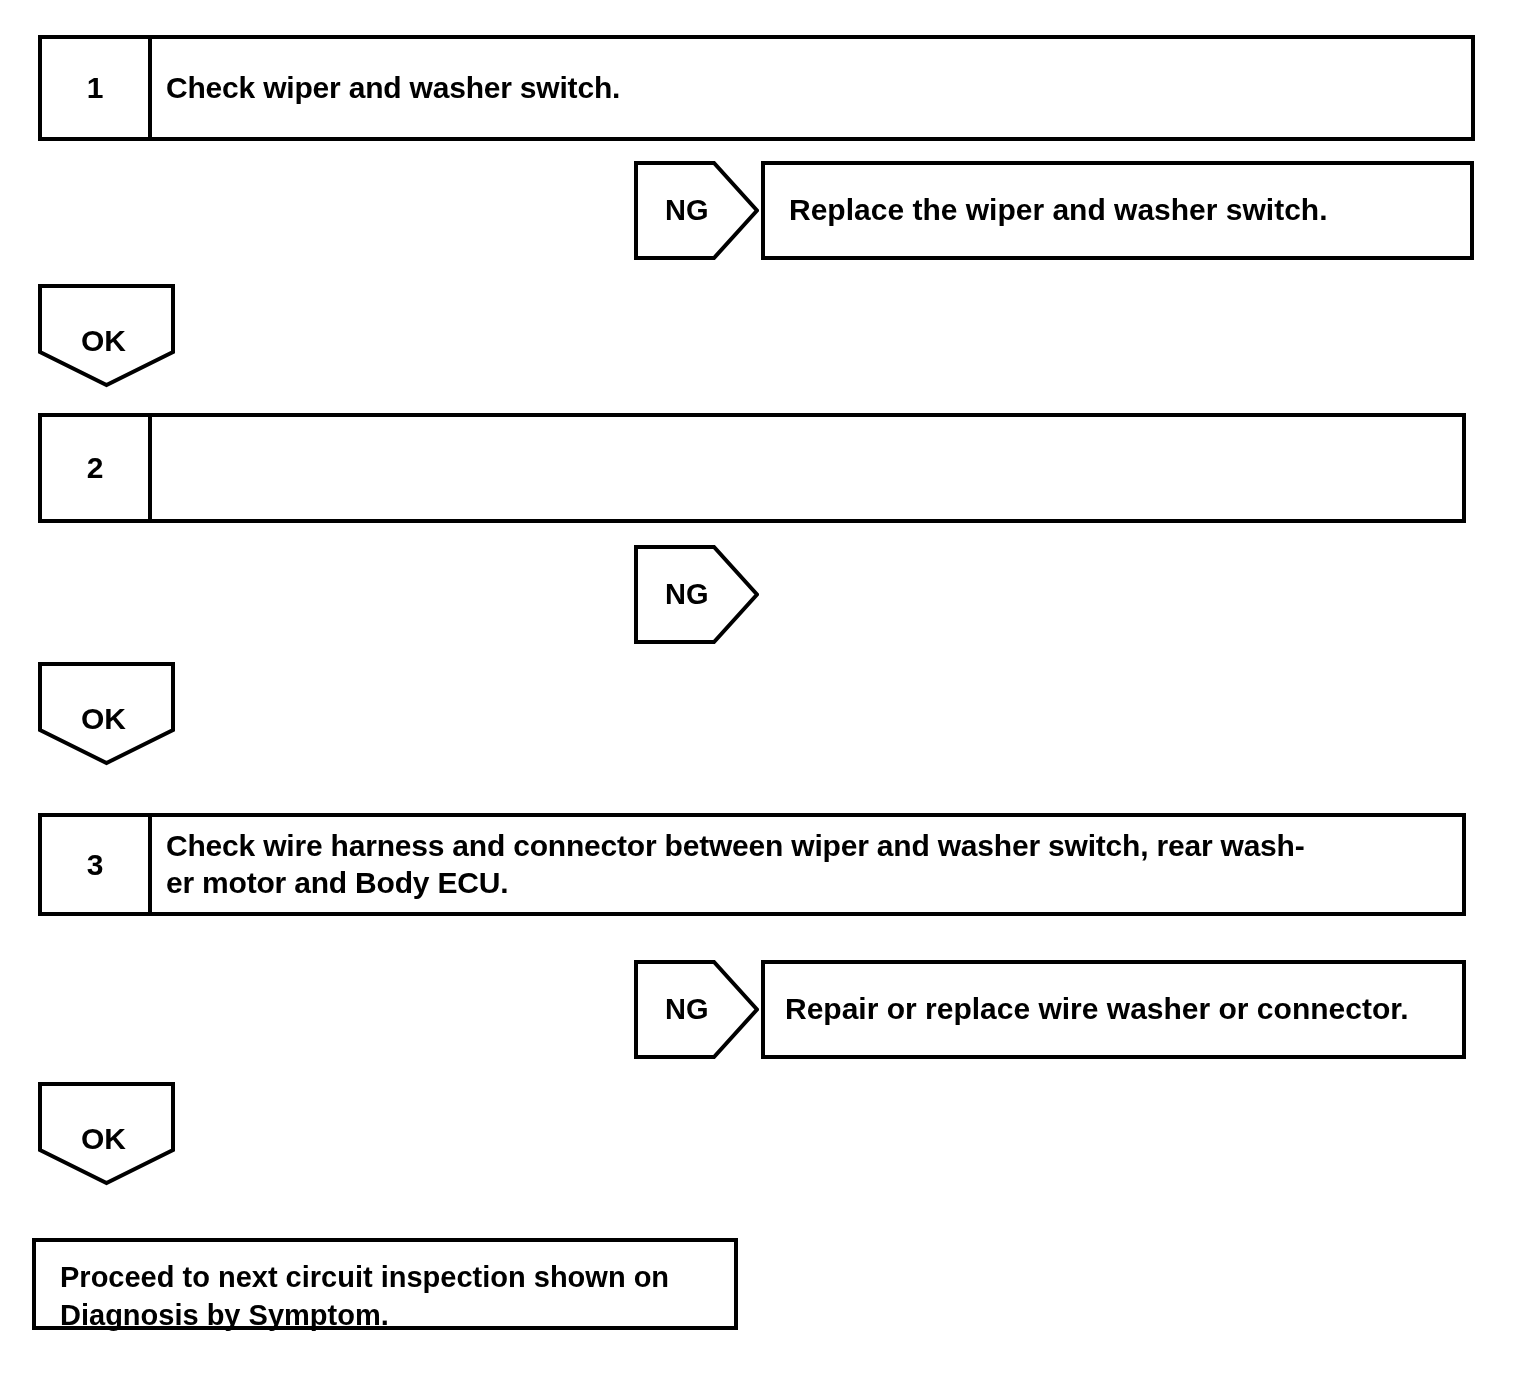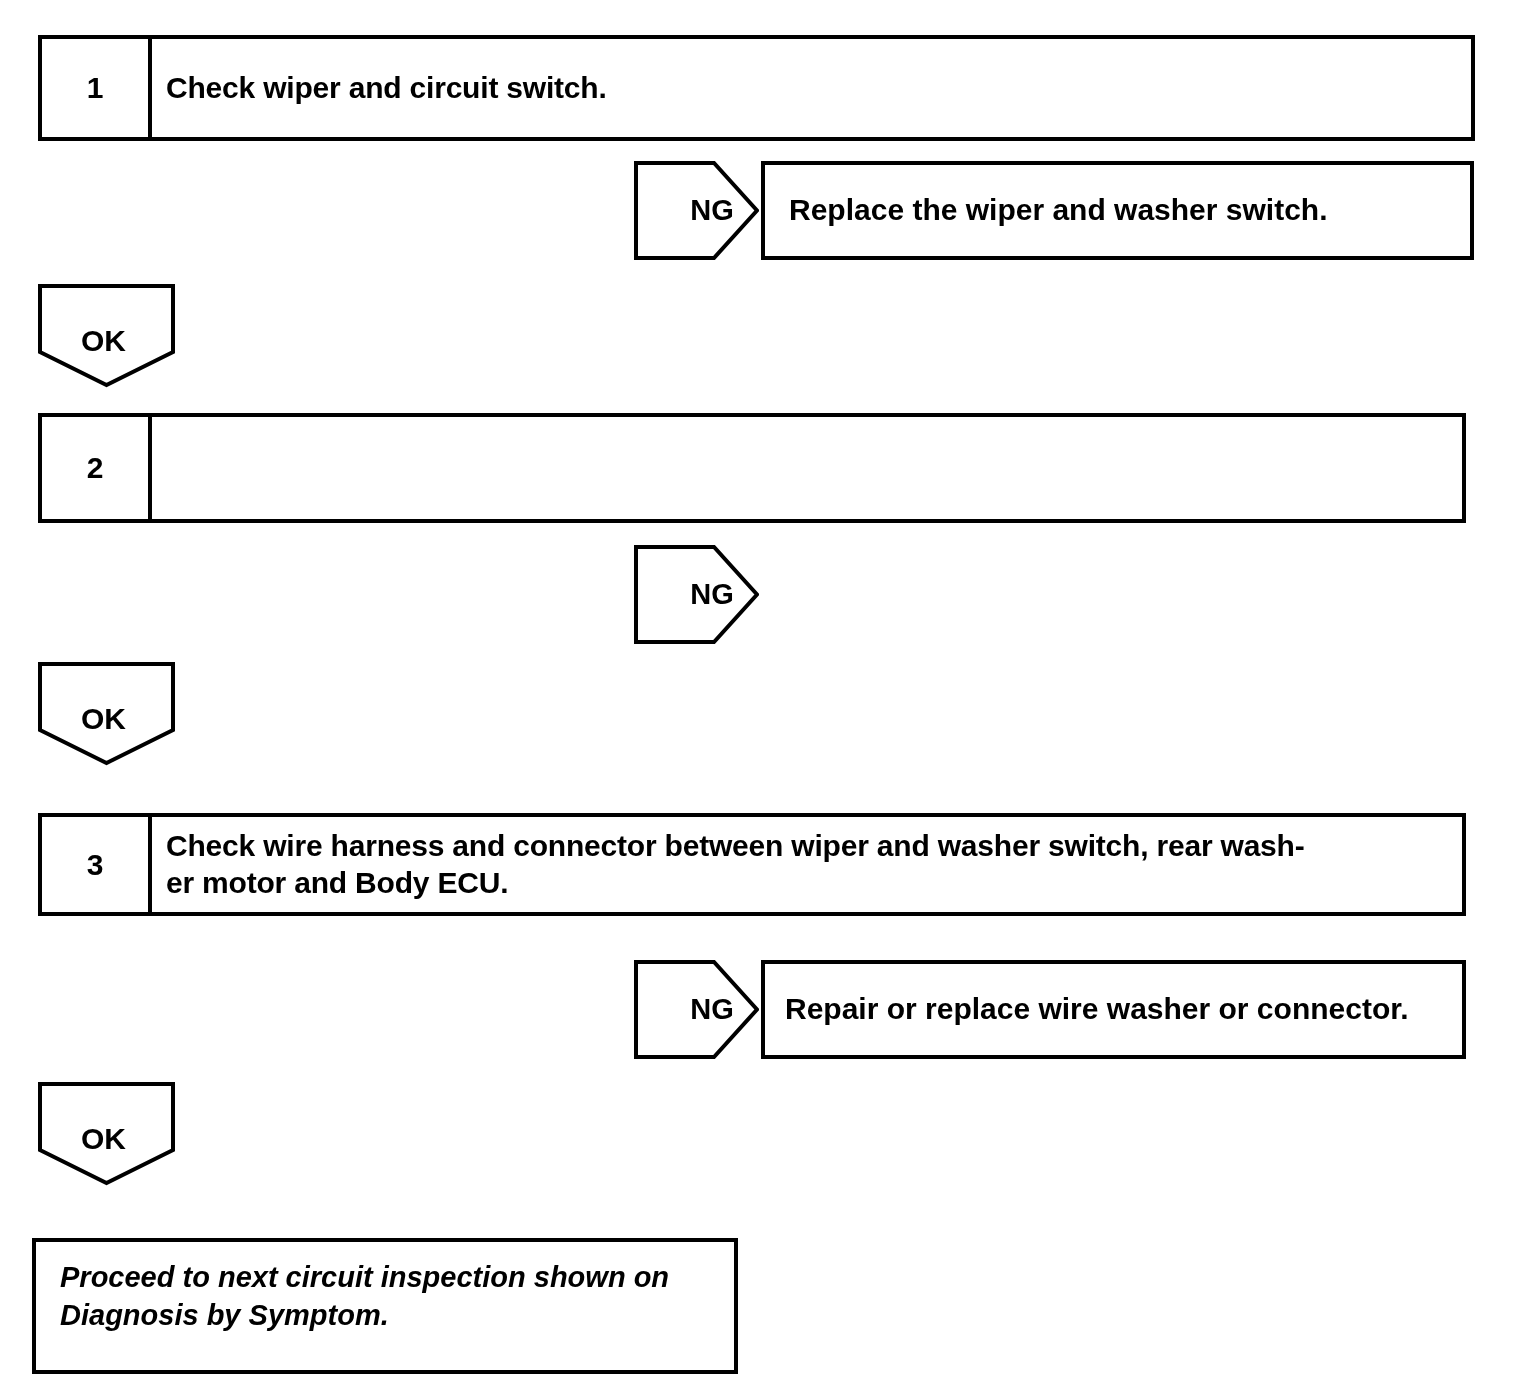--- a/index.html
+++ b/index.html
@@ -58,21 +58,21 @@
   .step-text.two-line {
     align-items: center;
     border-radius: 32px;
   }
 
   
   .ng-arrow {
     position: absolute;
     display: flex;
     align-items: center;
-    justify-content: center;
+    justify-content: flex-start;
     box-sizing: border-box;
   }
   .ng-arrow .ng-shape {
     position: absolute;
     left: 0;
     top: 0;
     width: 100%;
     height: 100%;
   }
   .ng-arrow .ng-label {
@@ -131,21 +131,21 @@
     white-space: pre-line;
   }
 </style>
 </head>
 <body>
 
 <div class="canvas">
 
   <div class="step-box" style="left:38px; top:35px; width:1437px; height:106px;">
     <div class="step-num">1</div>
-    <div class="step-text">Check wiper and circuit switch.</div>
+    <div class="step-text">Check wiper and washer switch.</div>
   </div>
 
   <div class="ng-arrow" style="left:634px; top:161px; width:125px; height:99px;">
     <svg class="ng-shape" viewBox="0 0 125 99" preserveAspectRatio="none">
       <polygon points="2,2 80,2 123,49.5 80,97 2,97" fill="#ffffff" stroke="#000000" stroke-width="4"></polygon>
     </svg>
     <span class="ng-label">NG</span>
   </div>
   <div class="result-box" style="left:761px; top:161px; width:713px; height:99px;padding-left:24px;">Replace the wiper and washer switch.</div>
 
@@ -188,16 +188,16 @@
   </div>
   <div class="result-box" style="left:761px; top:960px; width:705px; height:99px;">Repair or replace wire washer or connector.</div>
 
   <div class="ok-arrow" style="left:38px; top:1082px; width:137px; height:104px;">
     <svg class="ok-shape" viewBox="0 0 137 104" preserveAspectRatio="none">
       <polygon points="2,2 135,2 135,68 68.5,101 2,68" fill="#ffffff" stroke="#000000" stroke-width="4"></polygon>
     </svg>
     <span class="ok-label">OK</span>
   </div>
 
-  <div class="final-box" style="left:32px; top:1238px; width:706px; height:136px;font-style:italic;">Proceed to next circuit inspection shown on
+  <div class="final-box" style="left:32px; top:1238px; width:706px; height:92px;">Proceed to next circuit inspection shown on
 Diagnosis by Symptom.</div>
 
 </div>
 
 </body></html>

